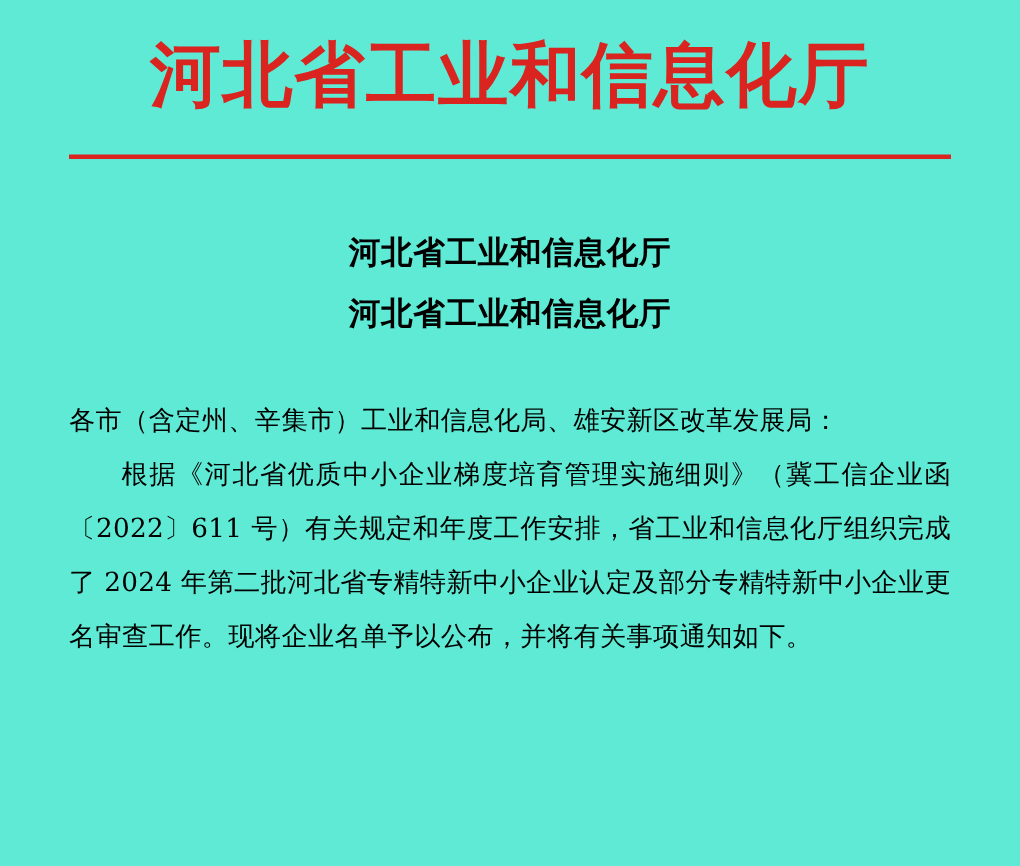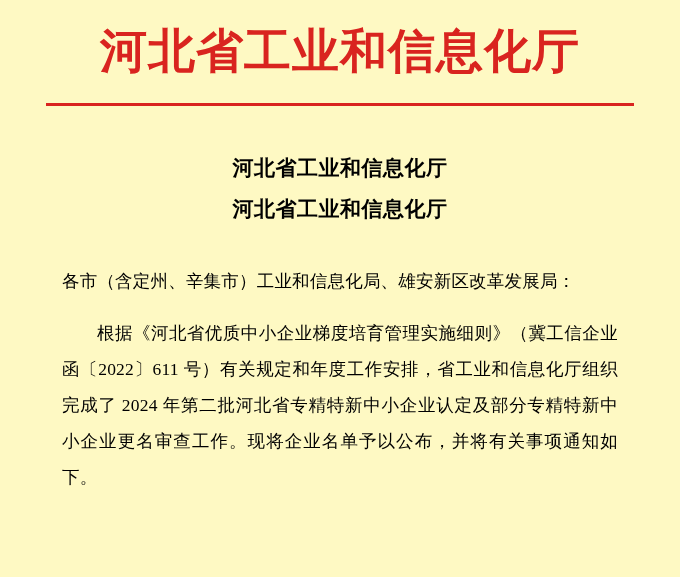--- a/index.html
+++ b/index.html
@@ -10,21 +10,21 @@
     width: 680px;
     height: 577px;
     background: #ffffff;
     font-family: "Liberation Serif", serif;
     overflow: hidden;
   }
   .page {
     position: relative;
     width: 680px;
     height: 577px;
-    background: #fef9c3;
+    background: #5eead4;
     box-sizing: border-box;
     padding: 0 46px;
   }
   .letterhead {
     padding-top: 22px;
     text-align: center;
   }
   .letterhead-title {
     color: #d9241f;
     font-family: "DejaVu Serif", "Liberation Serif", serif;
@@ -56,25 +56,24 @@
   .body-text {
     margin-top: 34px;
     color: #000000;
     font-family: "DejaVu Serif", "Liberation Serif", serif;
     font-size: 17.5px;
     line-height: 2.05;
     letter-spacing: 0.2px;
     text-align: justify;
   }
   .body-text p {
-    margin: 16px;
+    margin: 0;
   }
   .body-text p.indent {
     text-indent: 2em;
-    font-family: Liberation Serif, serif;
   }
 </style>
 </head>
 <body>
 
 <div class="page">
 
   <div class="letterhead">
     <div class="letterhead-title">河北省工业和信息化厅</div>
     <div class="letterhead-rule"></div>

